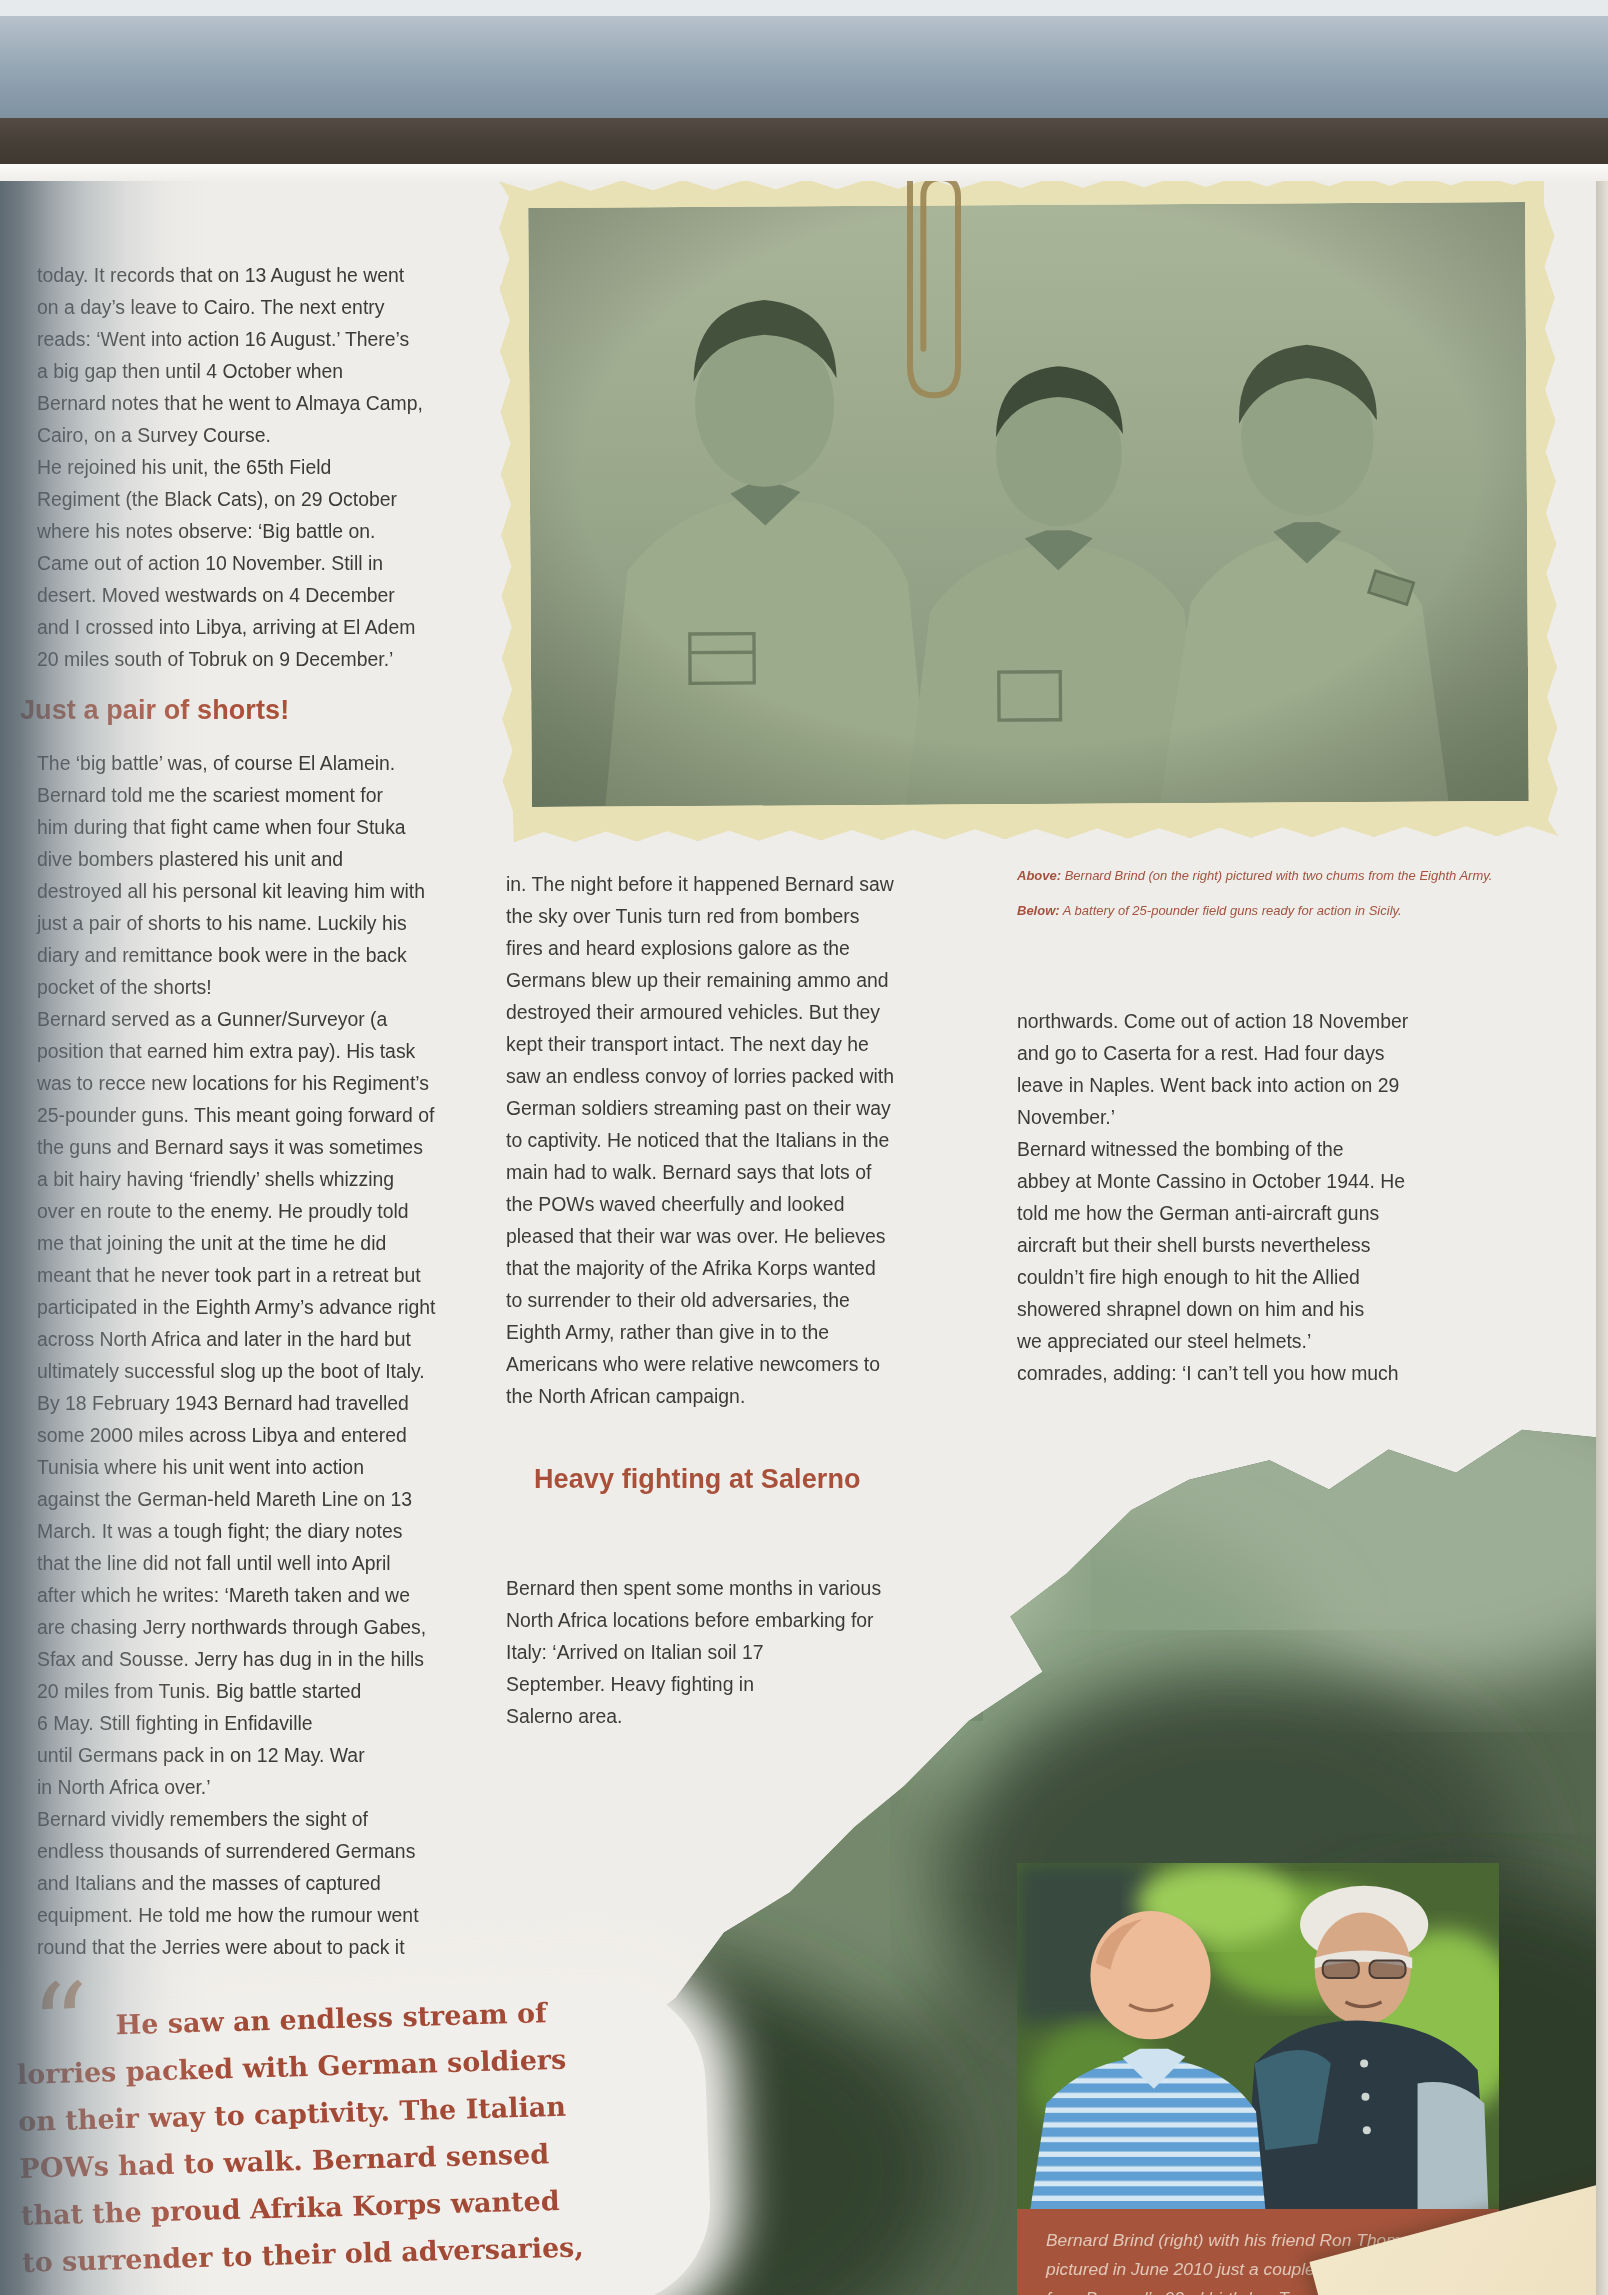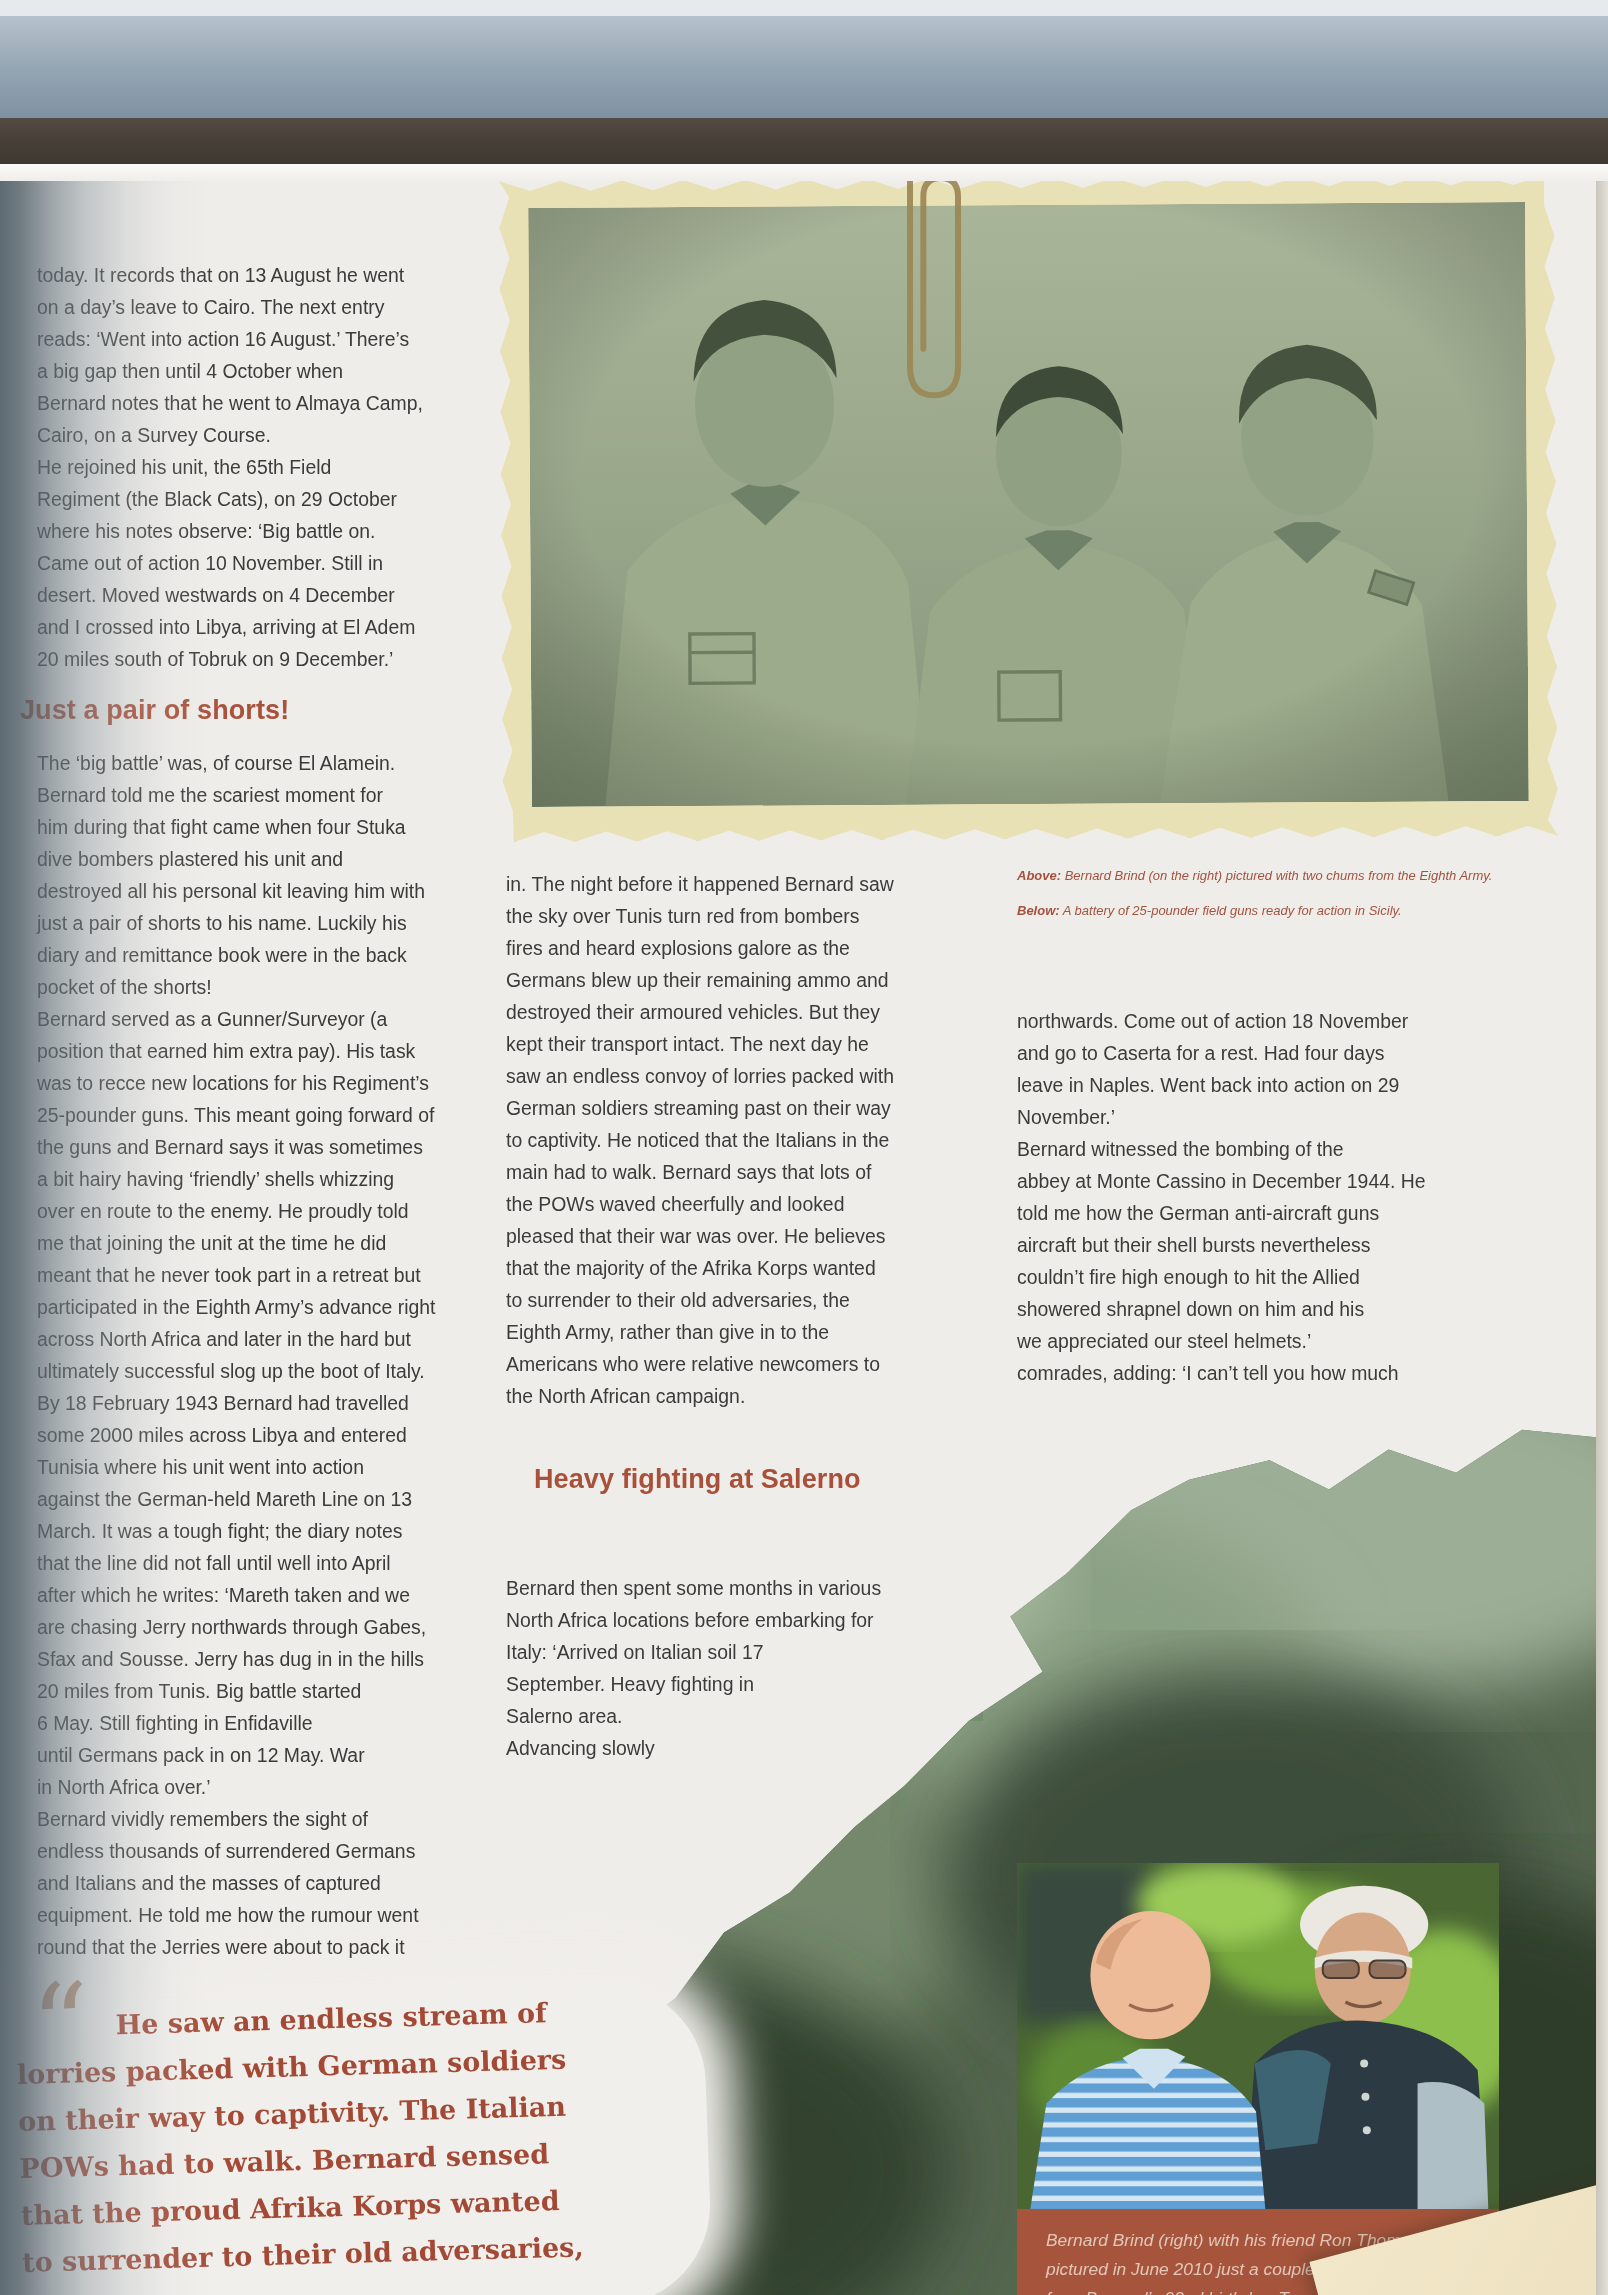--- a/index.html
+++ b/index.html
@@ -241,39 +241,38 @@
       <div class="ln">Americans who were relative newcomers to</div>
       <div class="ln">the North African campaign.</div>
     </div>
   <div id="heading-salerno" class="red-heading">Heavy fighting at Salerno</div>
   <div id="mid-col-2" class="col">
       <div class="ln">Bernard then spent some months in various</div>
       <div class="ln">North Africa locations before embarking for</div>
       <div class="ln">Italy: ‘Arrived on Italian soil 17</div>
       <div class="ln">September. Heavy fighting in</div>
       <div class="ln">Salerno area.</div>
-      <div class="ln">Advancing slowly</div>
     </div>
 
   <div class="photo-captions">
     <div class="cap">
       <b>Above:</b><span> Bernard Brind (on the right) pictured with two chums from the Eighth Army.</span>
     </div>
     <div class="cap">
       <b>Below:</b><span> A battery of 25-pounder field guns ready for action in Sicily.</span>
     </div>
   </div>
 
   <div id="right-col" class="col">
       <div class="ln">northwards. Come out of action 18 November</div>
       <div class="ln">and go to Caserta for a rest. Had four days</div>
       <div class="ln">leave in Naples. Went back into action on 29</div>
       <div class="ln">November.’</div>
       <div class="ln">  Bernard witnessed the bombing of the</div>
-      <div class="ln">abbey at Monte Cassino in December 1944. He</div>
+      <div class="ln">abbey at Monte Cassino in October 1944. He</div>
       <div class="ln">told me how the German anti-aircraft guns</div>
       <div class="ln">aircraft but their shell bursts nevertheless</div>
       <div class="ln">couldn’t fire high enough to hit the Allied</div>
       <div class="ln">showered shrapnel down on him and his</div>
       <div class="ln">we appreciated our steel helmets.’</div>
       <div class="ln">comrades, adding: ‘I can’t tell you how much</div>
     </div>
 
   <div id="quote-mark">“</div>
   <div id="pull-quote">

